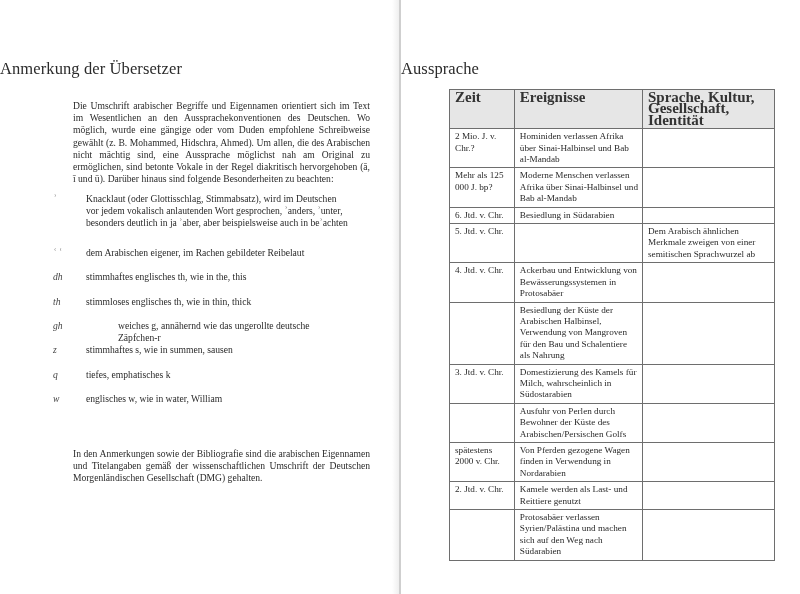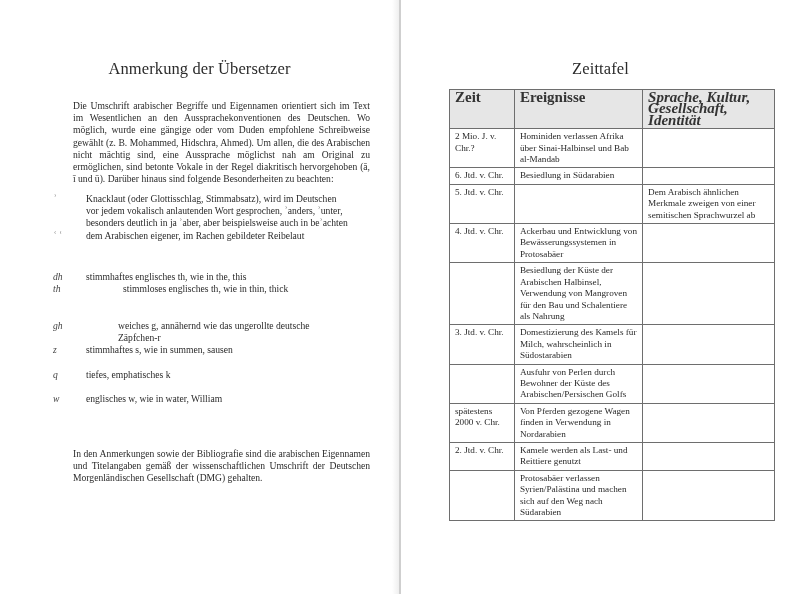--- a/index.html
+++ b/index.html
@@ -8,21 +8,21 @@
 
   .page { position: absolute; top: 0; height: 594px; background: #ffffff; }
   .page-left { left: 0; width: 399px; }
   .page-right { left: 401px; width: 399px; }
   .gutter { position: absolute; left: 399px; top: 0; width: 2px; height: 594px; background: #cfcfcf; }
   .gutter-shadow-l { position: absolute; left: 392px; top: 0; width: 7px; height: 594px;
     background: linear-gradient(to right, rgba(255,255,255,0), rgba(235,235,235,0.8)); }
   .gutter-shadow-r { position: absolute; left: 401px; top: 0; width: 6px; height: 594px;
     background: linear-gradient(to left, rgba(255,255,255,0), rgba(240,240,240,0.8)); }
 
-  .page-title { position: absolute; top: 59px; left: 0; width: 100%; text-align: center;
+  .page-title { position: absolute; top: 59px; left: 0; width: 100%; 
     font-family: "Liberation Serif", "DejaVu Serif", serif; font-size: 16.5px; color: #2b2b2b; letter-spacing: 0.1px; }
   .page-right .page-title { top: 59px; left: 0; width: 100%; }
 
   .prose { position: absolute; left: 53px; width: 297px; font-family: "Liberation Serif", serif;
     font-size: 9.6px; line-height: 12.2px; text-align: justify; color: #2a2a2a; margin-left: 20px; }
   .intro { top: 100px; }
 
   .gloss { position: absolute; left: 53px; width: 297px; font-family: "Liberation Serif", serif;
     font-size: 9.6px; line-height: 12.2px; color: #2a2a2a; }
   .gloss-row { position: absolute; left: 0; width: 297px; display: flex; }
@@ -30,44 +30,44 @@
   .gloss-desc { flex: 1; }
   .outro { top: 448px; }
 
   .timeline { position: absolute; left: 48px; top: 89px; width: 326px; border-collapse: collapse;
     font-family: "Liberation Serif", serif; font-size: 9.2px; line-height: 11.4px; color: #2a2a2a; }
   .timeline th, .timeline td { border: 1px solid #6e6e6e; vertical-align: top; text-align: left;
     padding: 2px 4px 2px 5px; }
   .timeline th { background: #e6e6e6; font-weight: bold; height: 30px; font-size: 15px; color: #333; }
   .col-zeit { width: 67px; }
   .col-ereig { width: 132px; }
-  .col-spr { width: 137px; font-style: italic; }
+  .col-spr { width: 137px; }
 </style>
 </head>
 <body>
 
 <div class="page page-left">
   <div class="page-title">Anmerkung der Übersetzer</div>
 
   <div class="prose intro">Die Umschrift arabischer Begriffe und Eigennamen orientiert sich im Text im Wesentlichen an den Aussprachekonventionen des Deutschen. Wo möglich, wurde eine gängige oder vom Duden empfohlene Schreibweise gewählt (z. B. Mohammed, Hidschra, Ahmed). Um allen, die des Arabischen nicht mächtig sind, eine Aussprache möglichst nah am Original zu ermöglichen, sind betonte Vokale in der Regel diakritisch hervorgehoben (ā, ī und ū). Darüber hinaus sind folgende Besonderheiten zu beachten:</div>
 
   <div class="gloss">
     <div class="gloss-row" style="top:193px;">
       <span class="gloss-sym">ʾ</span>
       <span class="gloss-desc">Knacklaut (oder Glottisschlag, Stimmabsatz), wird im Deutschen vor jedem vokalisch anlautenden Wort gesprochen, ʾanders, ʾunter, besonders deutlich in ja ʾaber, aber beispielsweise auch in beʾachten</span>
     </div>
-    <div class="gloss-row" style="top:230px;align-items:flex-end;">
+    <div class="gloss-row" style="top:247px;align-items:flex-end;">
       <span class="gloss-sym">ʿ ʿ</span>
       <span class="gloss-desc">dem Arabischen eigener, im Rachen gebildeter Reibelaut</span>
     </div>
     <div class="gloss-row" style="top:271px;align-items:center;">
       <span class="gloss-sym">dh</span>
       <span class="gloss-desc">stimmhaftes englisches th, wie in the, this</span>
     </div>
-    <div class="gloss-row" style="top:283px;gap:37px;">
+    <div class="gloss-row" style="top:296px;">
       <span class="gloss-sym">th</span>
       <span class="gloss-desc">stimmloses englisches th, wie in thin, thick</span>
     </div>
     <div class="gloss-row" style="top:320px;gap:32px;">
       <span class="gloss-sym">gh</span>
       <span class="gloss-desc">weiches g, annähernd wie das ungerollte deutsche Zäpfchen-r</span>
     </div>
     <div class="gloss-row" style="top:344px;">
       <span class="gloss-sym">z</span>
       <span class="gloss-desc">stimmhaftes s, wie in summen, sausen</span>
@@ -83,34 +83,39 @@
   </div>
 
   <div class="prose outro">In den Anmerkungen sowie der Bibliografie sind die arabischen Eigennamen und Titelangaben gemäß der wissenschaftlichen Umschrift der Deutschen Morgenländischen Gesellschaft (DMG) gehalten.</div>
 </div>
 
 <div class="gutter-shadow-l"></div>
 <div class="gutter"></div>
 <div class="gutter-shadow-r"></div>
 
 <div class="page page-right">
-  <div class="page-title">Zeittafel</div>
+  <div class="page-title">Aussprache</div>
 
   <table class="timeline">
     <thead>
       <tr>
         <th class="col-zeit">Zeit</th>
         <th class="col-ereig">Ereignisse</th>
         <th class="col-spr">Sprache, Kultur, Gesellschaft, Identität</th>
       </tr>
     </thead>
     <tbody>
       <tr>
         <td>2 Mio. J. v. Chr.?</td>
         <td>Hominiden verlassen Afrika über Sinai-Halbinsel und Bab al-Mandab</td>
+        <td></td>
+      </tr>
+      <tr>
+        <td>Mehr als 125 000 J. bp?</td>
+        <td>Moderne Menschen verlassen Afrika über Sinai-Halbinsel und Bab al-Mandab</td>
         <td></td>
       </tr>
       <tr>
         <td>6. Jtd. v. Chr.</td>
         <td>Besiedlung in Südarabien</td>
         <td></td>
       </tr>
       <tr>
         <td>5. Jtd. v. Chr.</td>
         <td></td>

